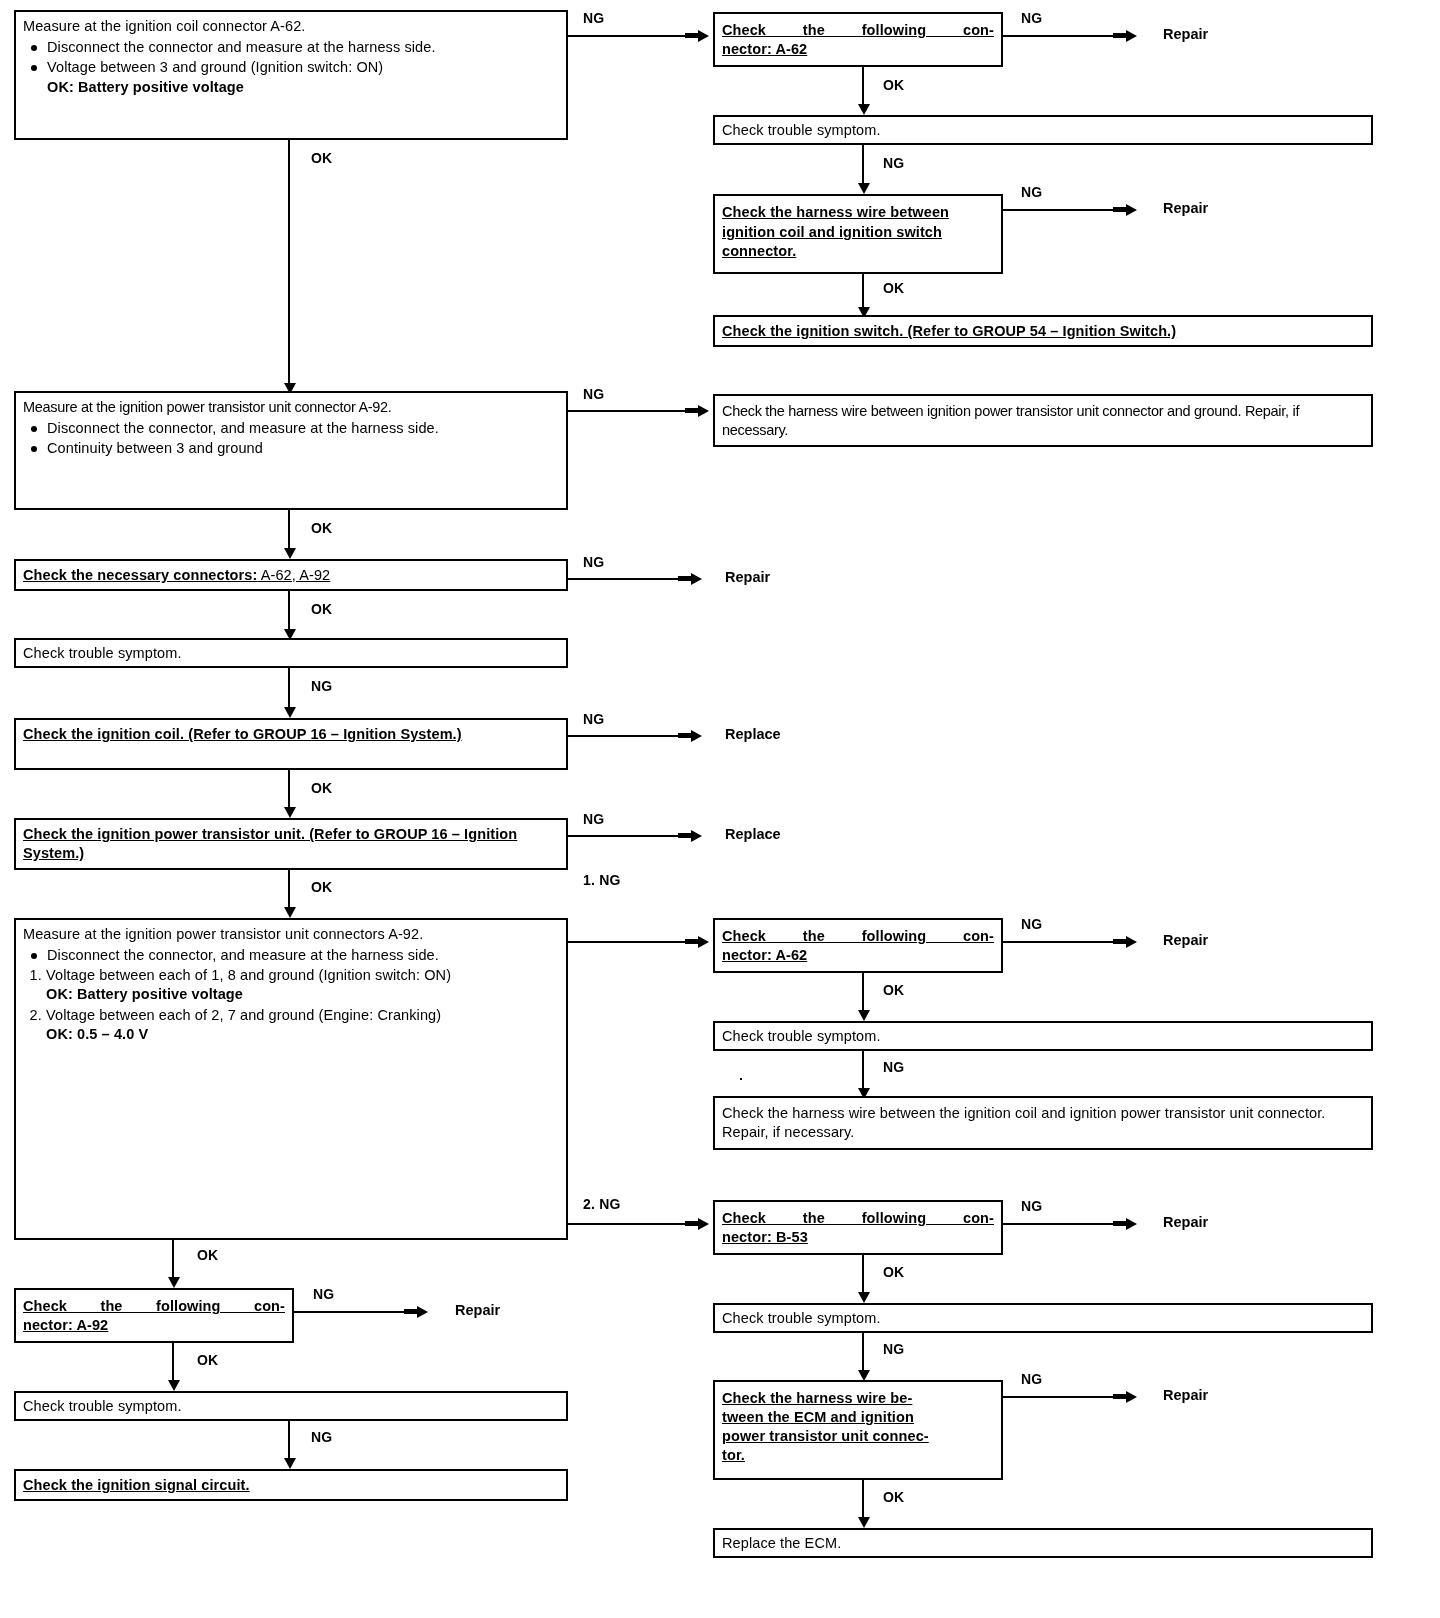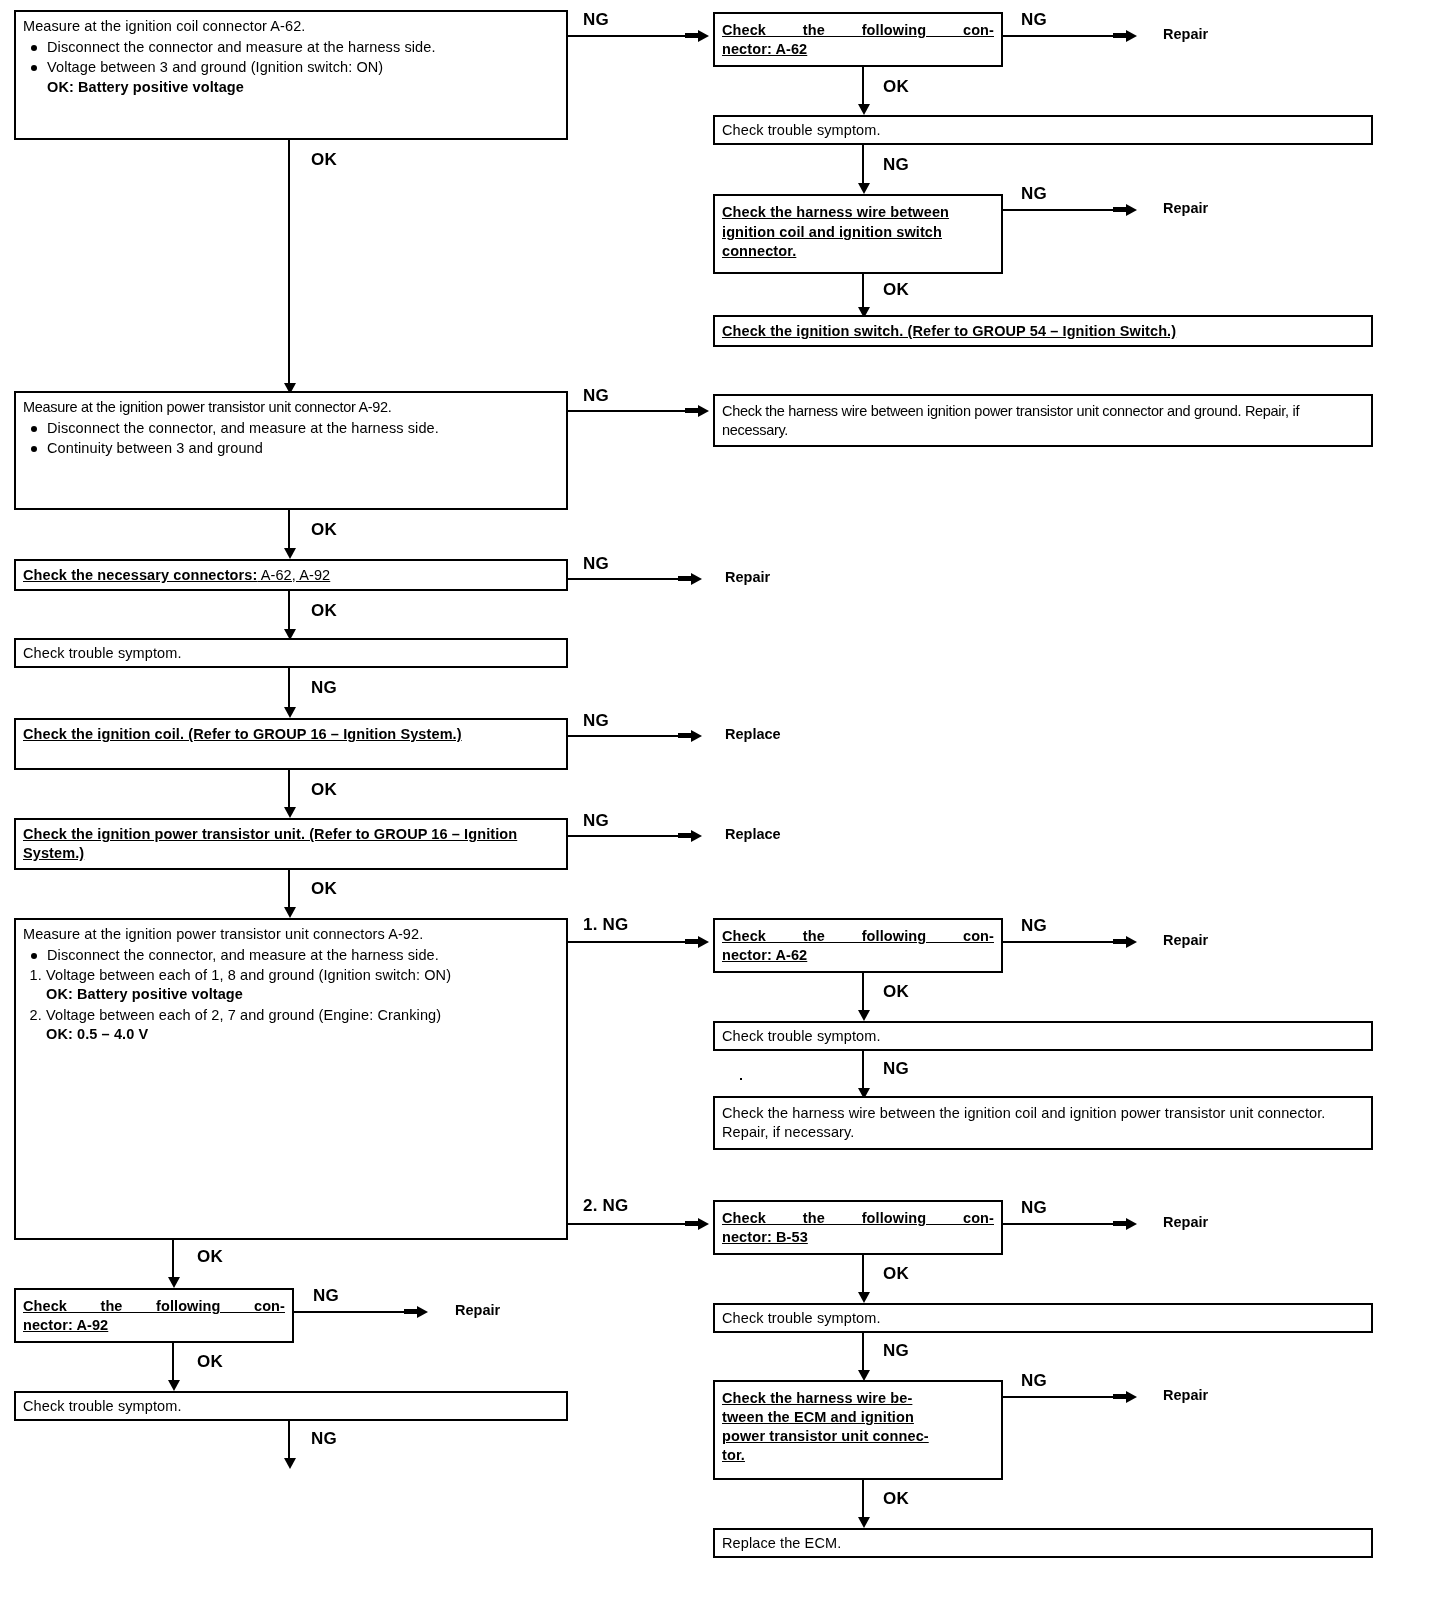--- a/index.html
+++ b/index.html
@@ -59,21 +59,21 @@
     padding: 0 0 0 23px;
   }
   .box ol li {
     margin: 1px 0;
   }
   .tight {
     letter-spacing: -0.3px;
   }
   .label {
     position: absolute;
-    font-size: 17px;
+    font-size: 14px;
     font-weight: bold;
     letter-spacing: 0.2px;
     white-space: nowrap;
     padding-left: 11px;
   }
   .term {
     position: absolute;
     font-size: 14.5px;
     font-weight: bold;
     white-space: nowrap;
@@ -264,21 +264,21 @@
       <li>
         <span>Voltage between each of 2, 7 and ground (Engine: Cranking)</span>
         <div style="font-weight:bold;">OK: 0.5 – 4.0 V</div>
       </li>
     </ol>
   </div>
 
   <div class="hline" style="left:568px; top:941px; width:125px;"></div>
   <div class="arrow-tail" style="left:685px; top:939px; width:14px;"></div>
   <div class="arrow-r" style="left:698px; top:936px;"></div>
-  <div class="label" style="left:572px; top:915px;">1. NG</div>
+  <div class="label" style="left:572px; top:872px;">1. NG</div>
 
   <div class="hline" style="left:568px; top:1223px; width:125px;"></div>
   <div class="arrow-tail" style="left:685px; top:1221px; width:14px;"></div>
   <div class="arrow-r" style="left:698px; top:1218px;"></div>
   <div class="label" style="left:572px; top:1196px;">2. NG</div>
 
   <div class="vline" style="left:172px; top:1240px; height:42px;"></div>
   <div class="arrow-d" style="left:168px; top:1277px;"></div>
   <div class="label" style="left:186px; top:1247px;">OK</div>
 
@@ -370,14 +370,17 @@
   <div class="label" style="left:186px; top:1352px;">OK</div>
 
   <div class="box" style="left:14px; top:1391px; width:554px; height:30px; padding-top:4px;">
     <div>Check trouble symptom.</div>
   </div>
 
   <div class="vline" style="left:288px; top:1421px; height:42px;"></div>
   <div class="arrow-d" style="left:284px; top:1458px;"></div>
   <div class="label" style="left:300px; top:1429px;">NG</div>
 
+  <div class="box bold" style="left:14px; top:1469px; width:554px; height:32px; padding-top:5px;">
+    <div>Check the ignition signal circuit.</div>
+  </div>
 
 </div>
 
 </body></html>

